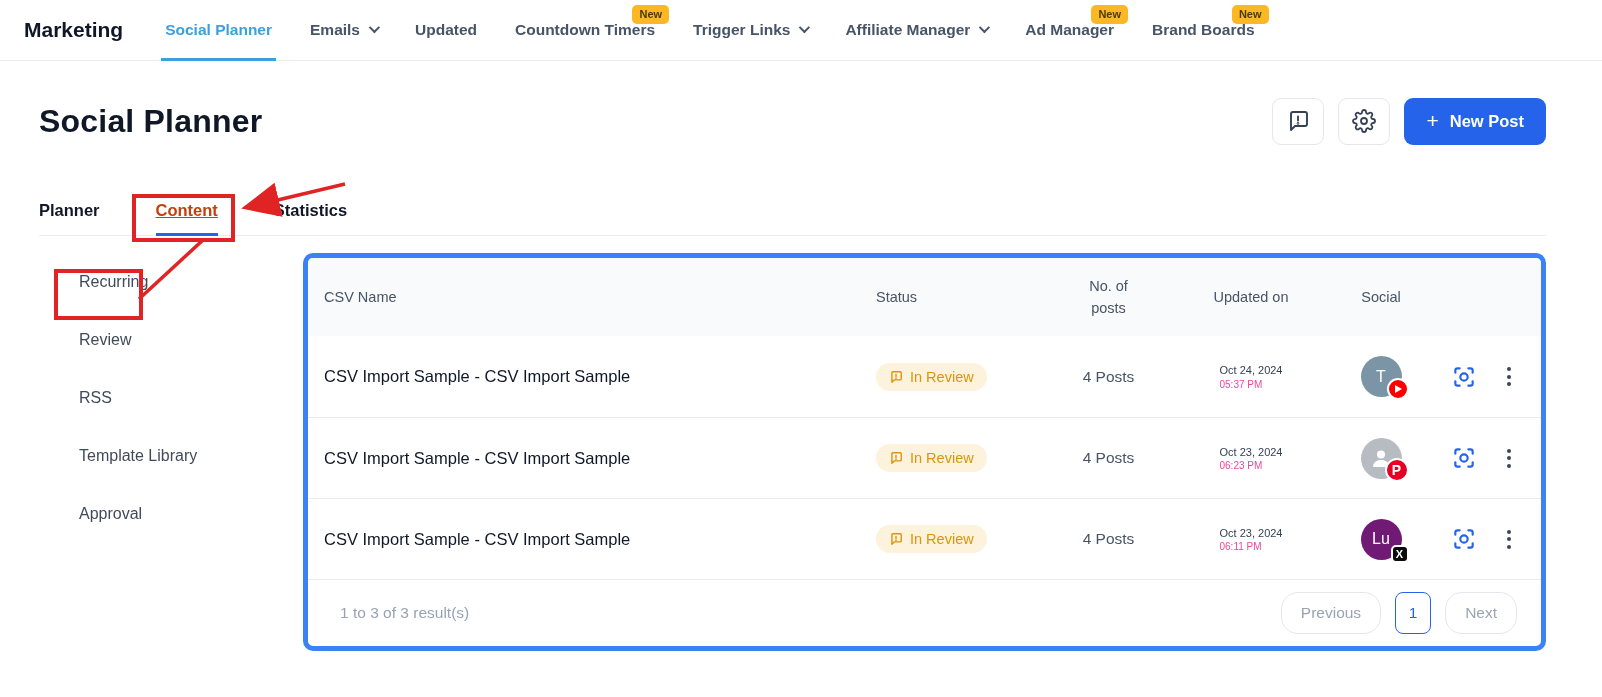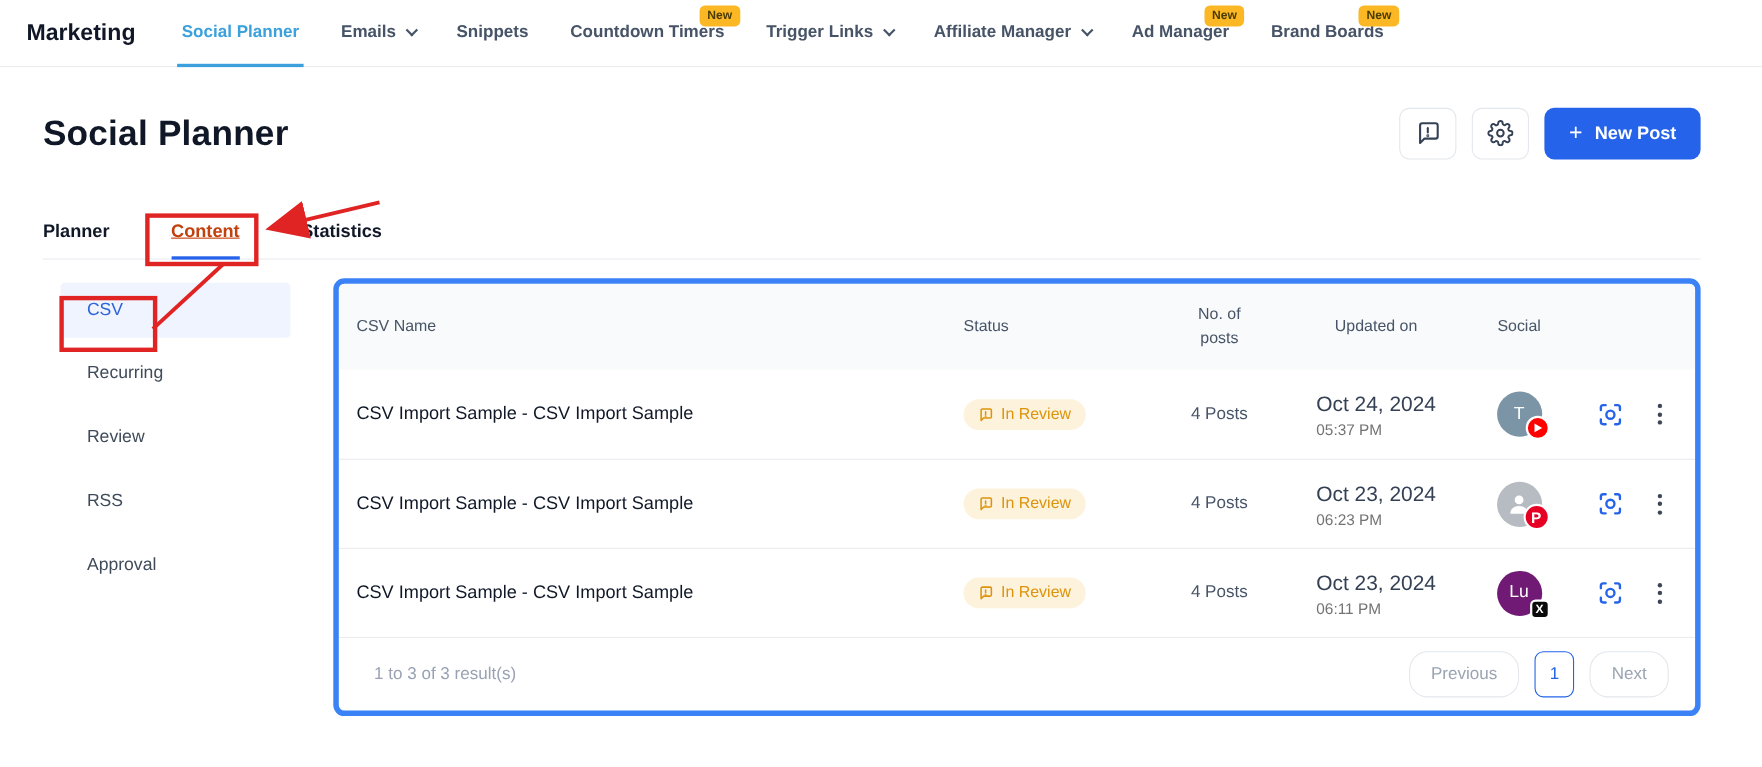--- a/index.html
+++ b/index.html
@@ -43,22 +43,22 @@
   .col-status { width:170px; flex-shrink:0; }
   .col-posts { width:125px; flex-shrink:0; text-align:center; }
   .col-updated { width:160px; flex-shrink:0; display:flex; justify-content:center; }
   .col-social { width:100px; flex-shrink:0; display:flex; justify-content:center; }
   .col-actions { width:110px; flex-shrink:0; display:flex; align-items:center; gap:26px; padding-left:20px; }
   .thead .col-posts span { display:inline-block; width:52px; line-height:1.55; }
   .row-name { font-size:16.5px; color:#101828; }
   .status-pill { display:inline-flex; align-items:center; gap:7px; background:#fdf2dc; color:#dd940c; font-size:14.5px; font-weight:500; padding:6px 13px; border-radius:15px; }
   .posts-val { font-size:15.5px; color:#475467; }
   .updated { text-align:left; }
-  .updated .d1 { font-size:19px; color:#344054; line-height:1.45; }
-  .updated .d2 { font-size:14px; color:#737373; }
+  .updated .d1 { font-size:11px; color:#344054; line-height:1.45; }
+  .updated .d2 { font-size:10px; color:#ec4899; }
   .avatar { position:relative; width:41px; height:41px; border-radius:50%; display:flex; align-items:center; justify-content:center; color:#fff; font-size:16px; font-weight:500; }
   .net-badge { position:absolute; right:-7px; bottom:-3px; display:flex; align-items:center; justify-content:center; border:2px solid #fff; }
   .yt { width:22px; height:22px; border-radius:50%; background:#fe0000; }
   .yt .tri { width:0; height:0; border-left:7px solid #fff; border-top:4.5px solid transparent; border-bottom:4.5px solid transparent; margin-left:2px; }
   .pin { width:24px; height:24px; border-radius:50%; background:#e60023; color:#fff; font-size:14px; font-weight:700; }
   .xb { width:18px; height:18px; border-radius:5px; background:#0b0b0b; color:#fff; font-size:11px; font-weight:700; }
   .dots { display:flex; flex-direction:column; gap:3.5px; cursor:pointer; padding:4px; }
   .dots i { width:4px; height:4px; border-radius:50%; background:#3c4657; }
 
   
@@ -78,21 +78,21 @@
   <div class="brand">Marketing</div>
 
   <div class="nav-item active">
     <span>Social Planner</span>
   </div>
   <div class="nav-item">
     <span>Emails</span>
     <span class="chev"></span>
   </div>
   <div class="nav-item">
-    <span>Snippets</span>
+    <span>Updated</span>
   </div>
   <div class="nav-item">
     <span>Countdown Timers</span>
     <span class="new-badge">New</span>
   </div>
   <div class="nav-item">
     <span>Trigger Links</span>
     <span class="chev"></span>
   </div>
   <div class="nav-item">
@@ -135,24 +135,24 @@
   </div>
 
   <div class="tabs">
     <div class="tab">Planner</div>
     <div class="tab active">Content</div>
     <div class="tab">Statistics</div>
   </div>
 
   <div class="main">
     <div class="sidebar">
-      <div class="side-item active">CSV</div>
       <div class="side-item">Recurring</div>
       <div class="side-item">Review</div>
       <div class="side-item">RSS</div>
+      <div class="side-item">Template Library</div>
       <div class="side-item">Approval</div>
     </div>
 
     <div class="card">
 
       <div class="thead">
         <div class="col-name">CSV Name</div>
         <div class="col-status">Status</div>
         <div class="col-posts"><span>No. of posts</span></div>
         <div class="col-updated">Updated on</div>

